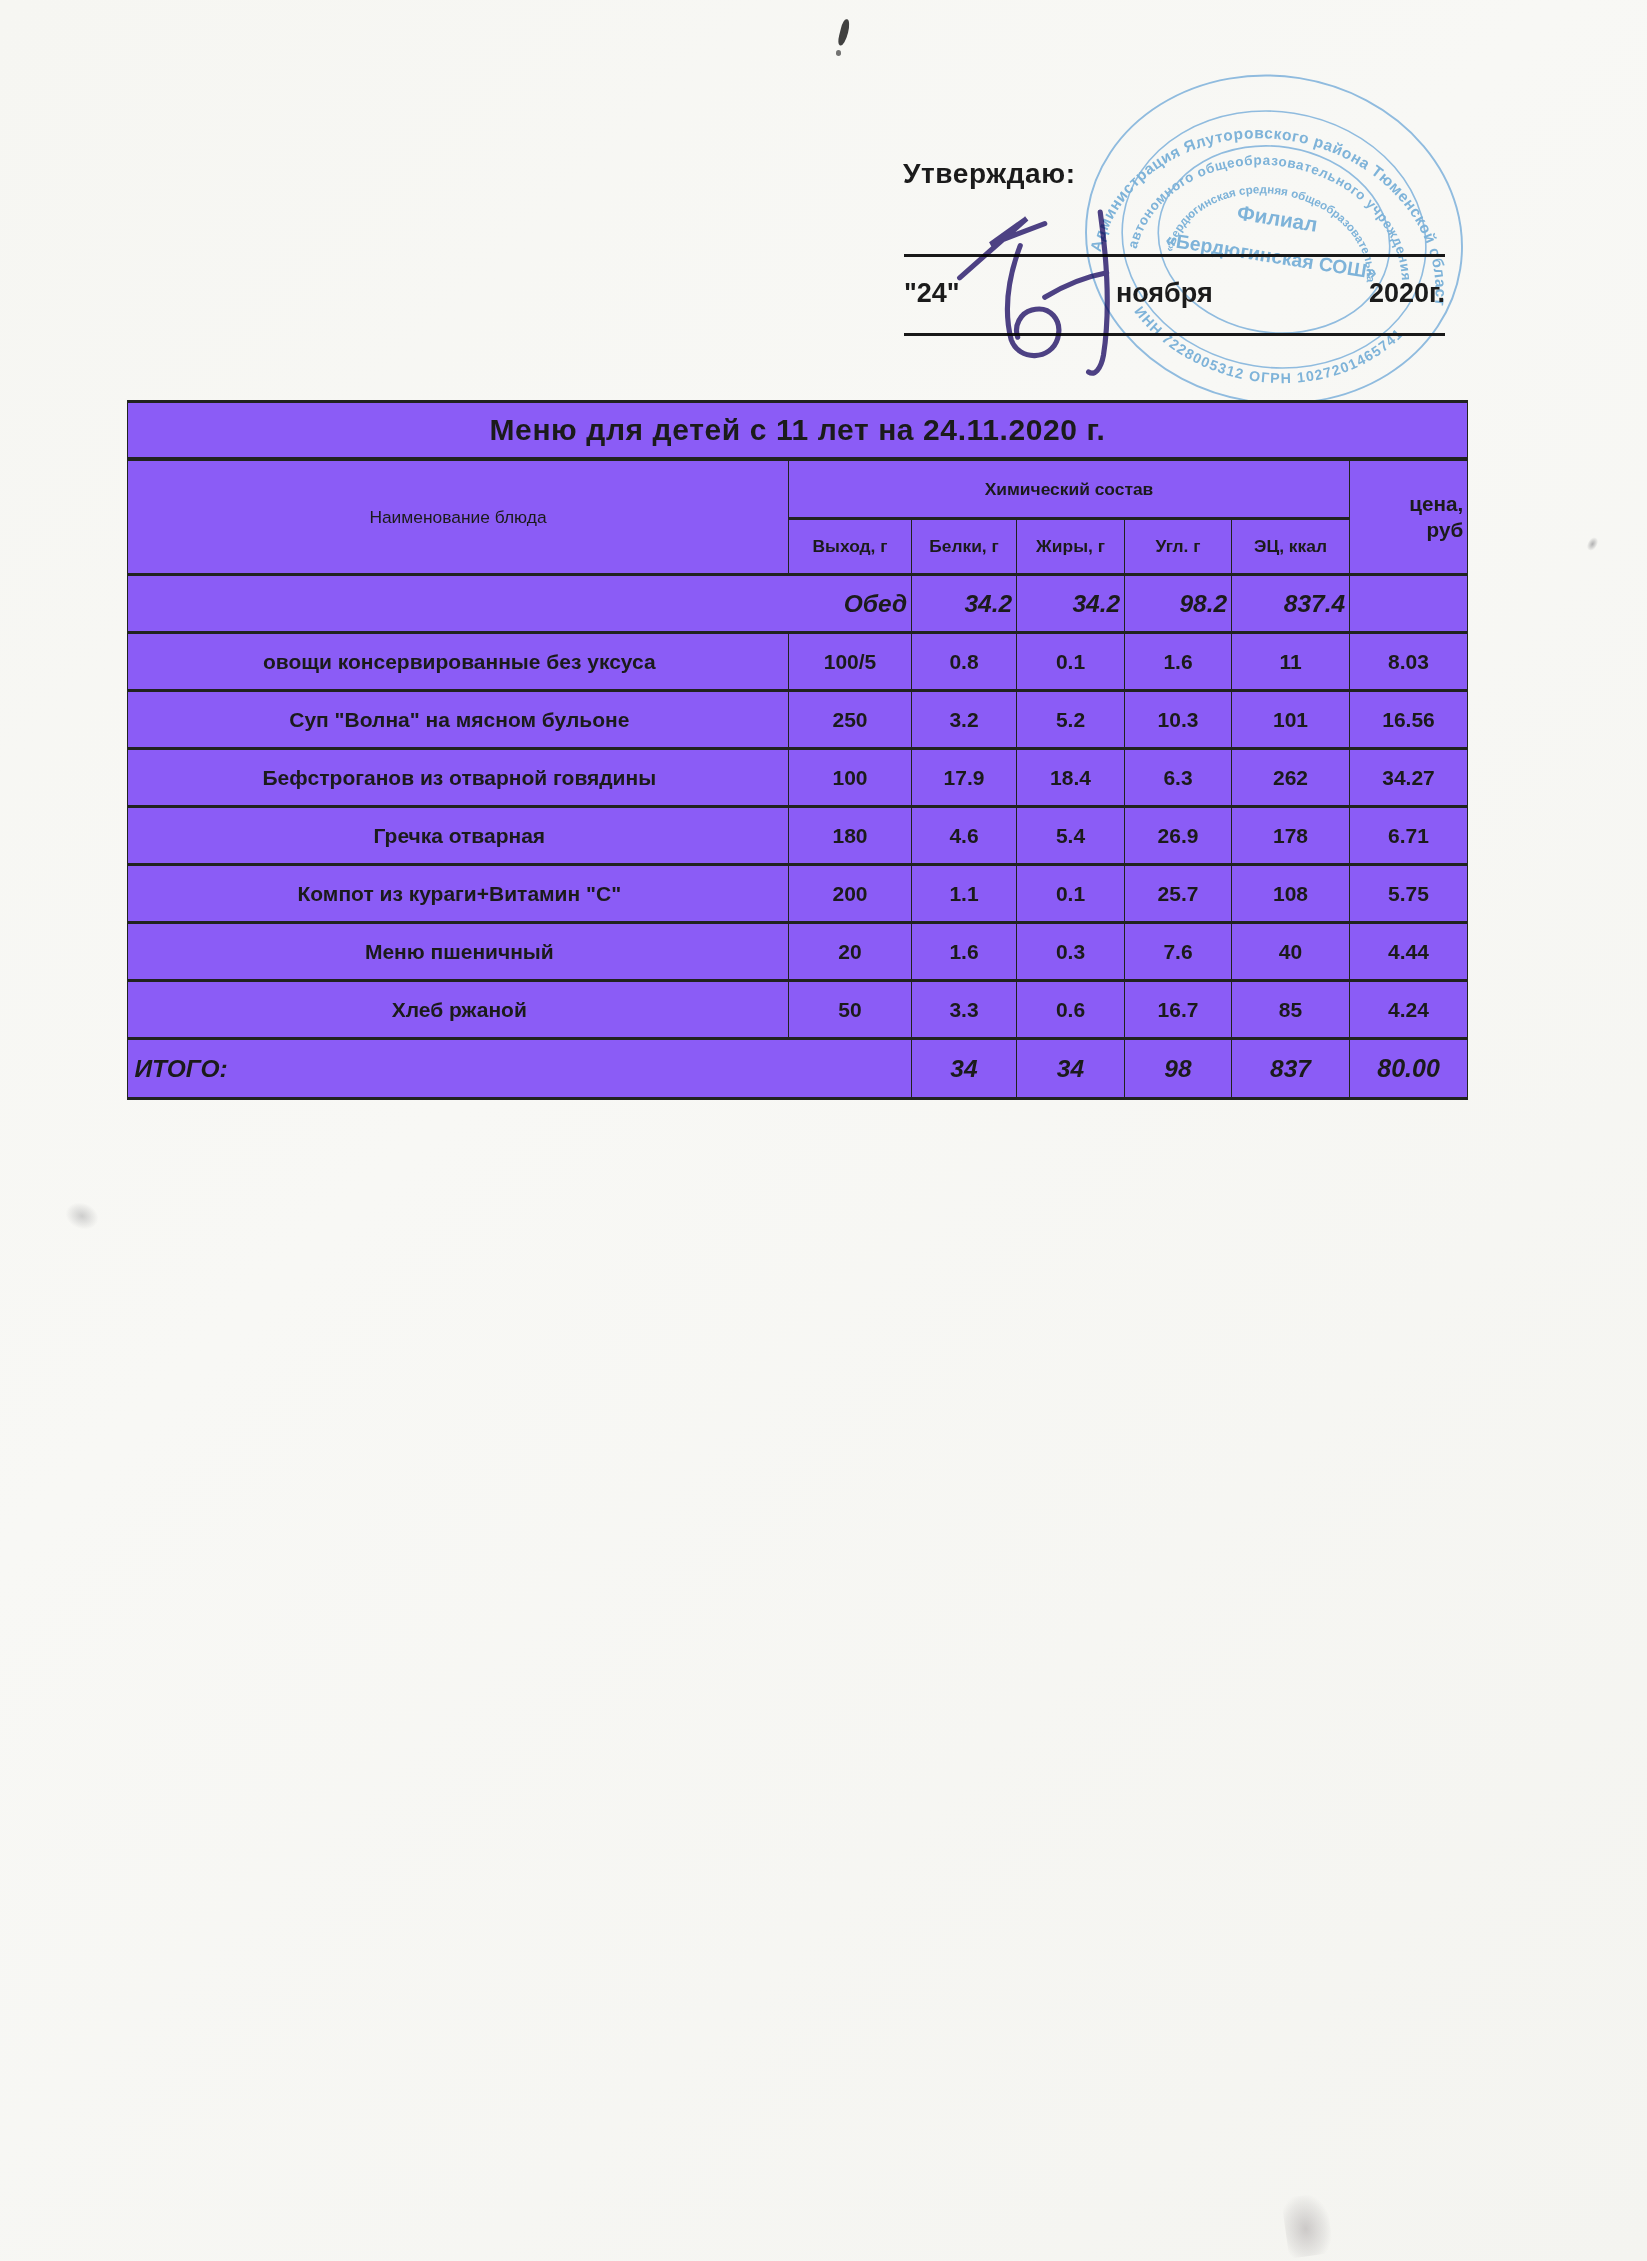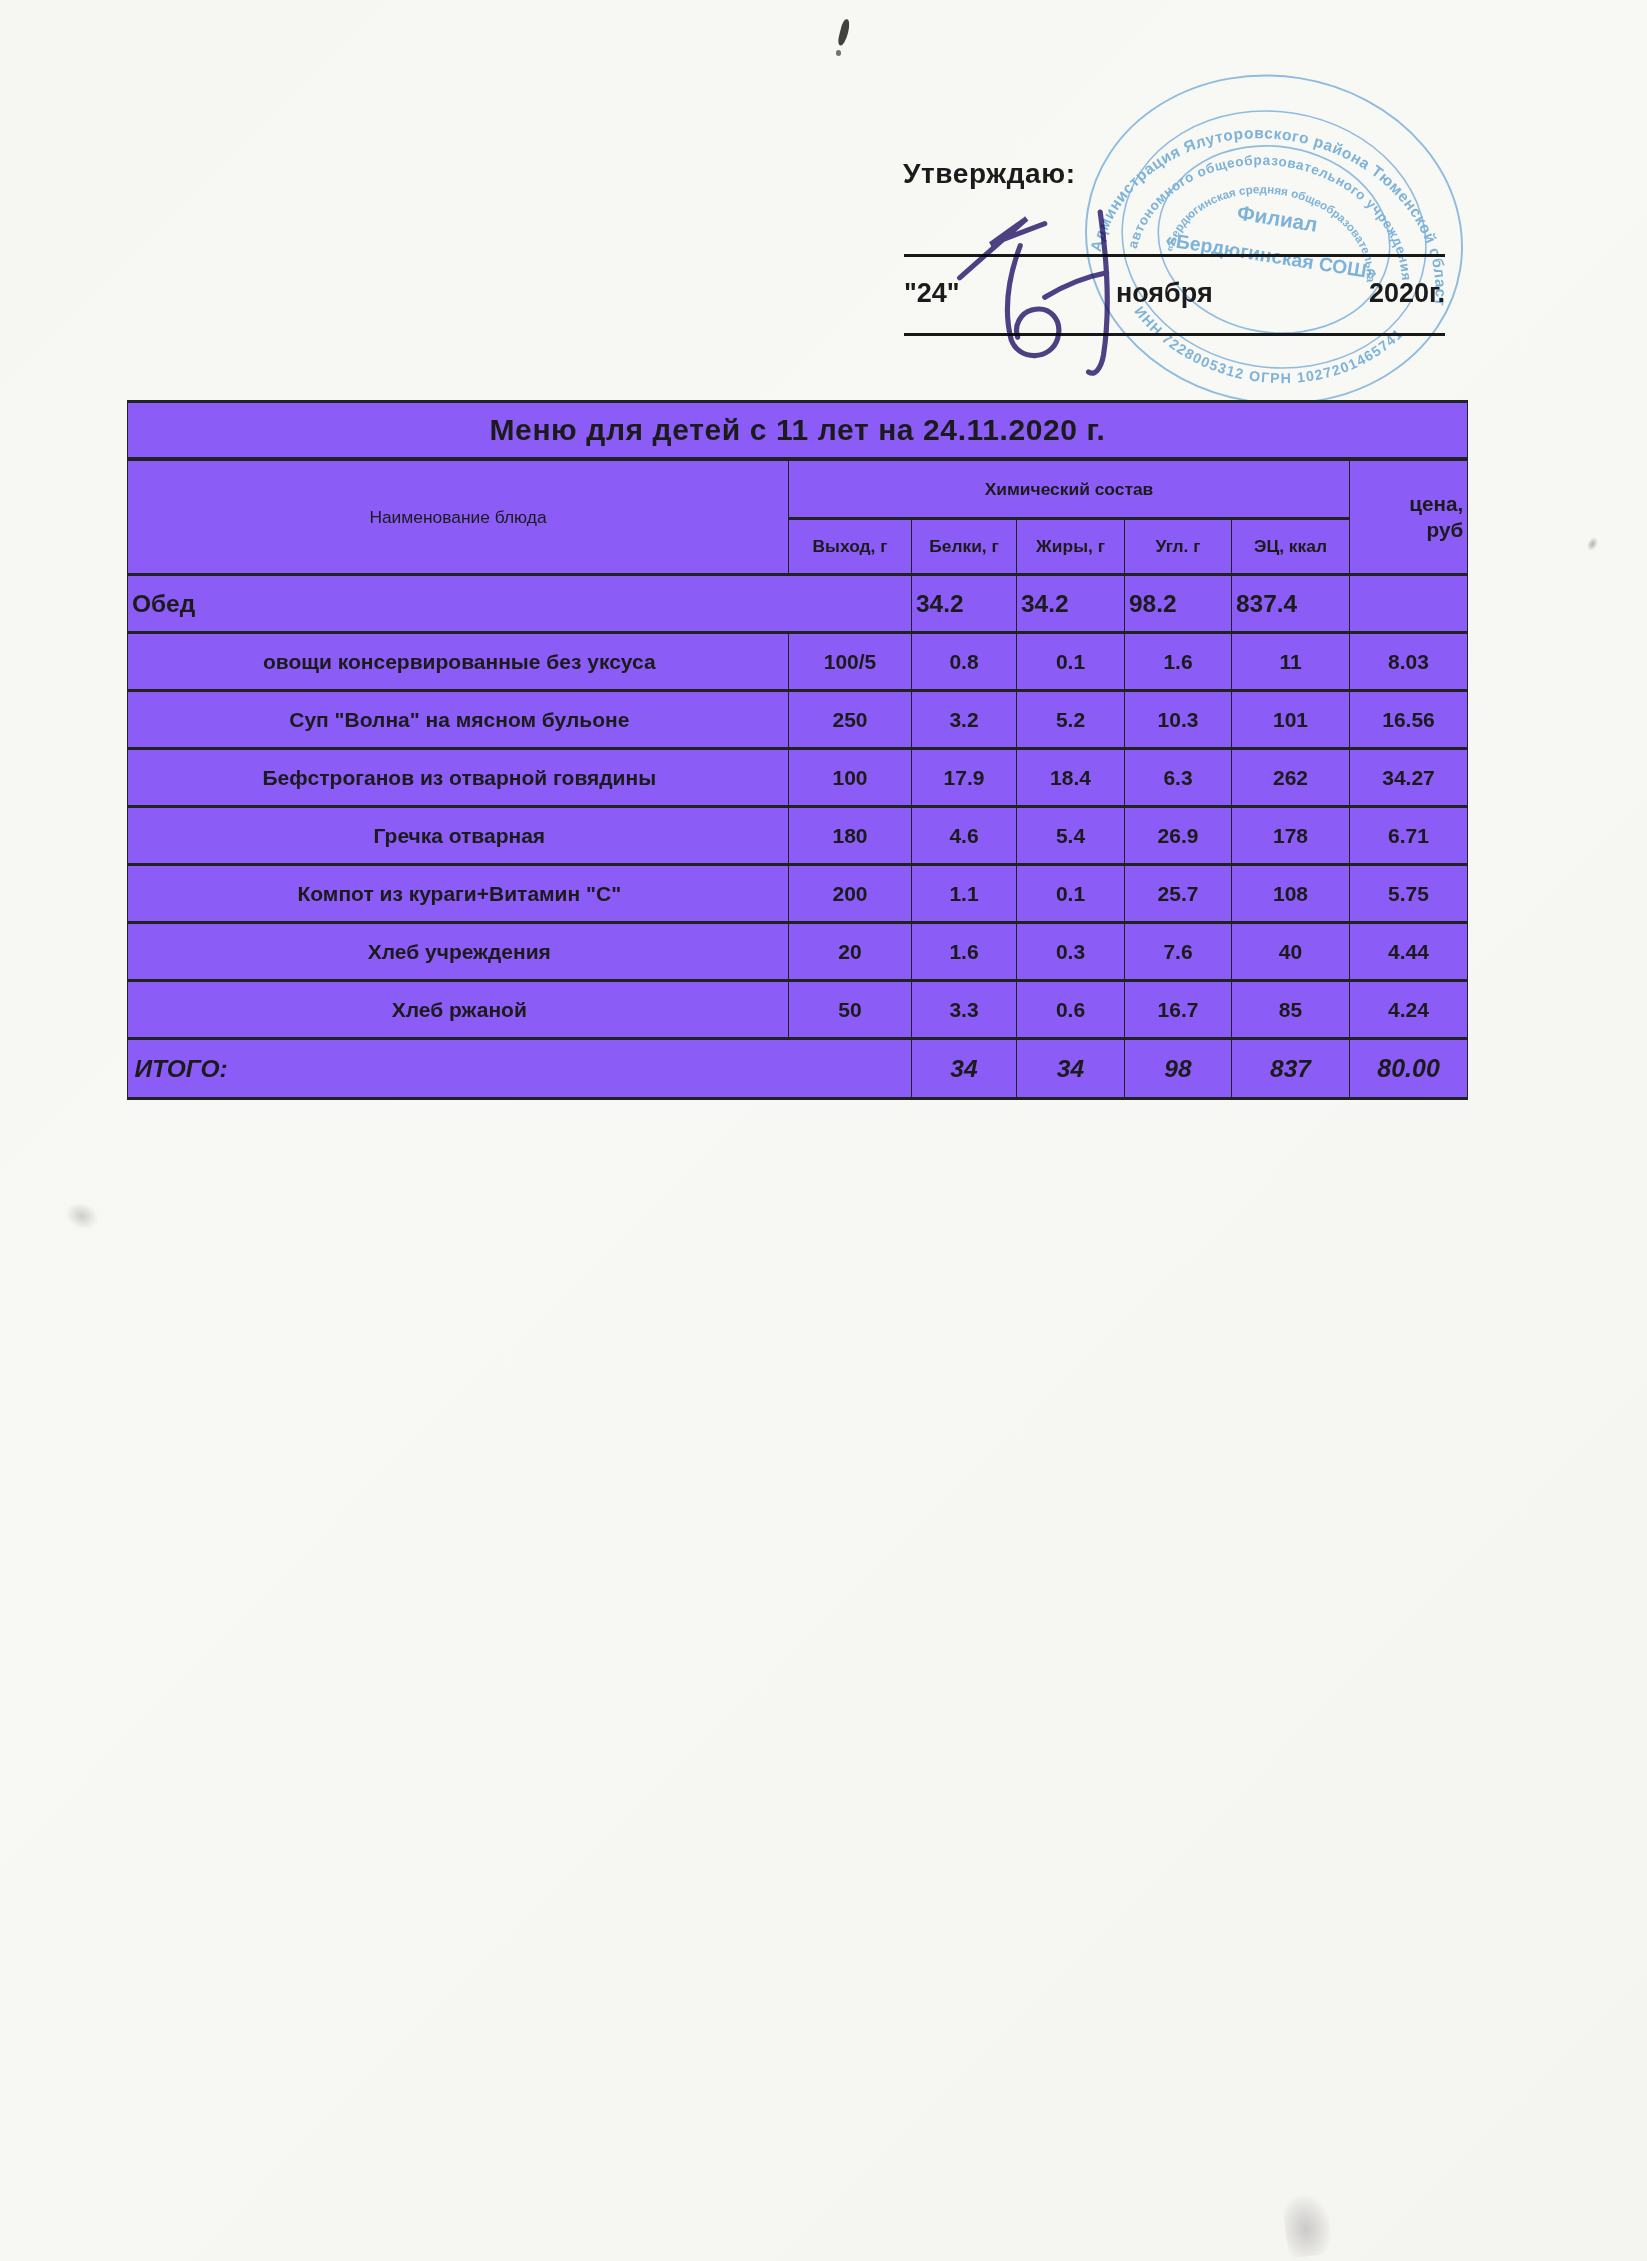--- a/index.html
+++ b/index.html
@@ -54,21 +54,21 @@
   }
   tr.title-row td{
     height:54px;font-size:30px;font-weight:bold;text-align:center;
     letter-spacing:0.6px;border-bottom-width:4.5px;
   }
   td.name-hdr{font-size:17.4px;font-weight:normal;text-align:center;}
   td.chem-hdr{height:56px;font-size:17.4px;font-weight:bold;text-align:center;}
   tr.hdr2 td{height:53px;font-size:17.4px;font-weight:bold;text-align:center;}
   td.price-hdr{font-size:20.7px;font-weight:bold;text-align:right;white-space:pre-line;line-height:1.25;}
   tr.section-row td{
-    height:55px;font-size:24.5px;font-weight:bold;text-align:left;
+    height:55px;font-size:24.5px;font-weight:bold;font-style:italic;text-align:right;
   }
   tr.dish td{height:55px;font-size:21px;font-weight:bold;text-align:center;}
   tr.dish td.name{text-align:center;padding-left:6.5px;}
   tr.total-row td{
     height:57px;font-size:24.5px;font-weight:bold;font-style:italic;text-align:center;
   }
   tr.total-row td.name{text-align:left;padding-left:6.5px;}
   tr.total-row td.price{font-size:25px;}
 
   
@@ -228,21 +228,21 @@
       <tr class="dish">
         <td class="name">Компот из кураги+Витамин "С"</td>
         <td>200</td>
         <td>1.1</td>
         <td>0.1</td>
         <td>25.7</td>
         <td>108</td>
         <td>5.75</td>
       </tr>
       <tr class="dish">
-        <td class="name">Хлеб учреждения</td>
+        <td class="name">Меню пшеничный</td>
         <td>20</td>
         <td>1.6</td>
         <td>0.3</td>
         <td>7.6</td>
         <td>40</td>
         <td>4.44</td>
       </tr>
       <tr class="dish">
         <td class="name">Хлеб ржаной</td>
         <td>50</td>

